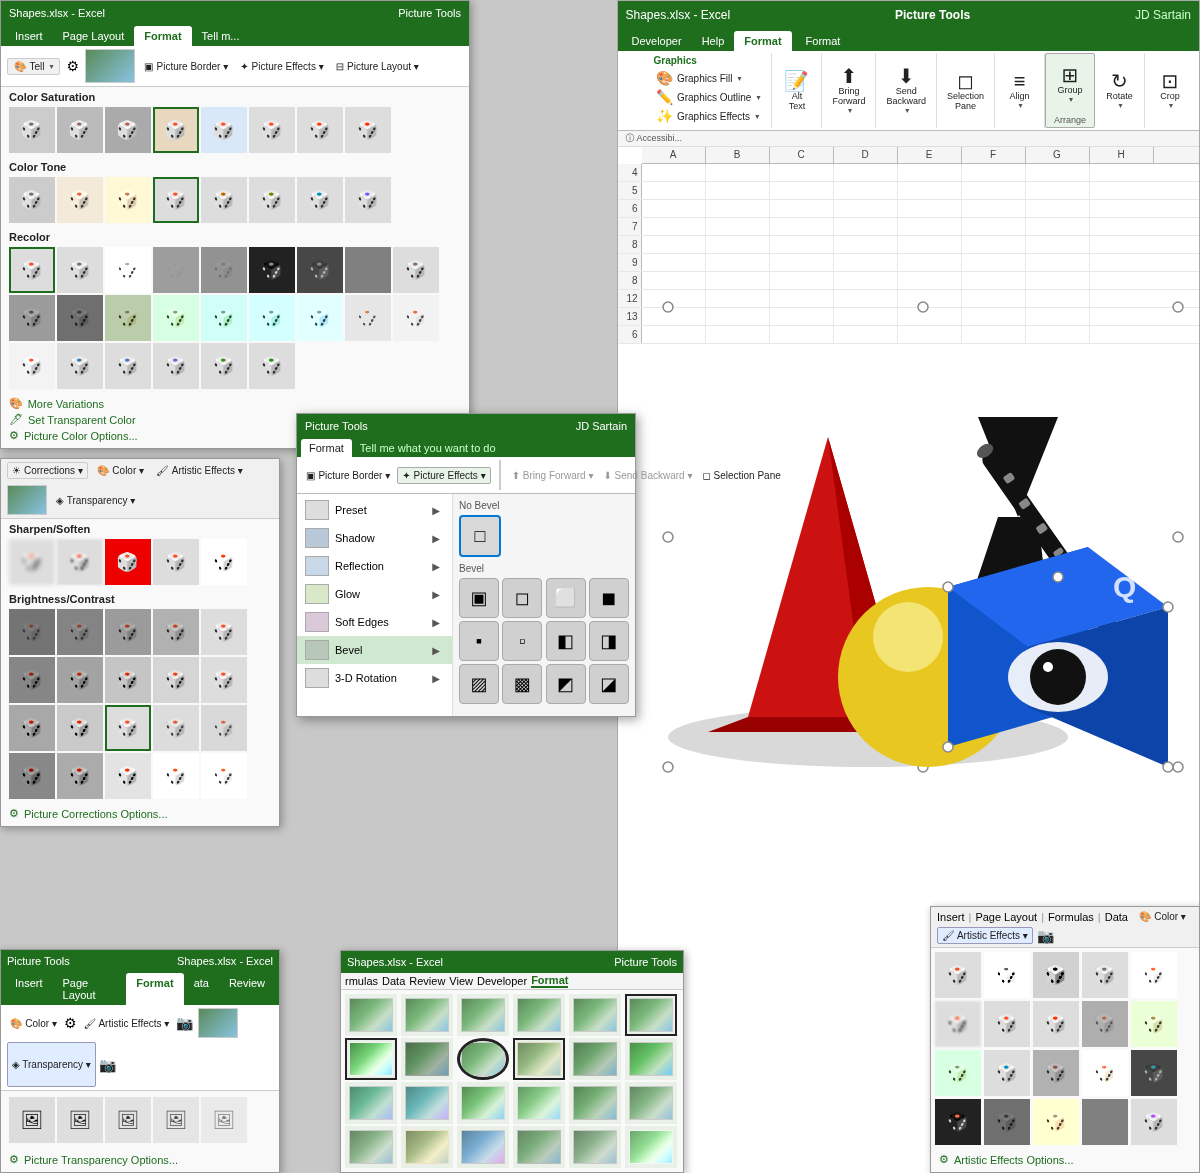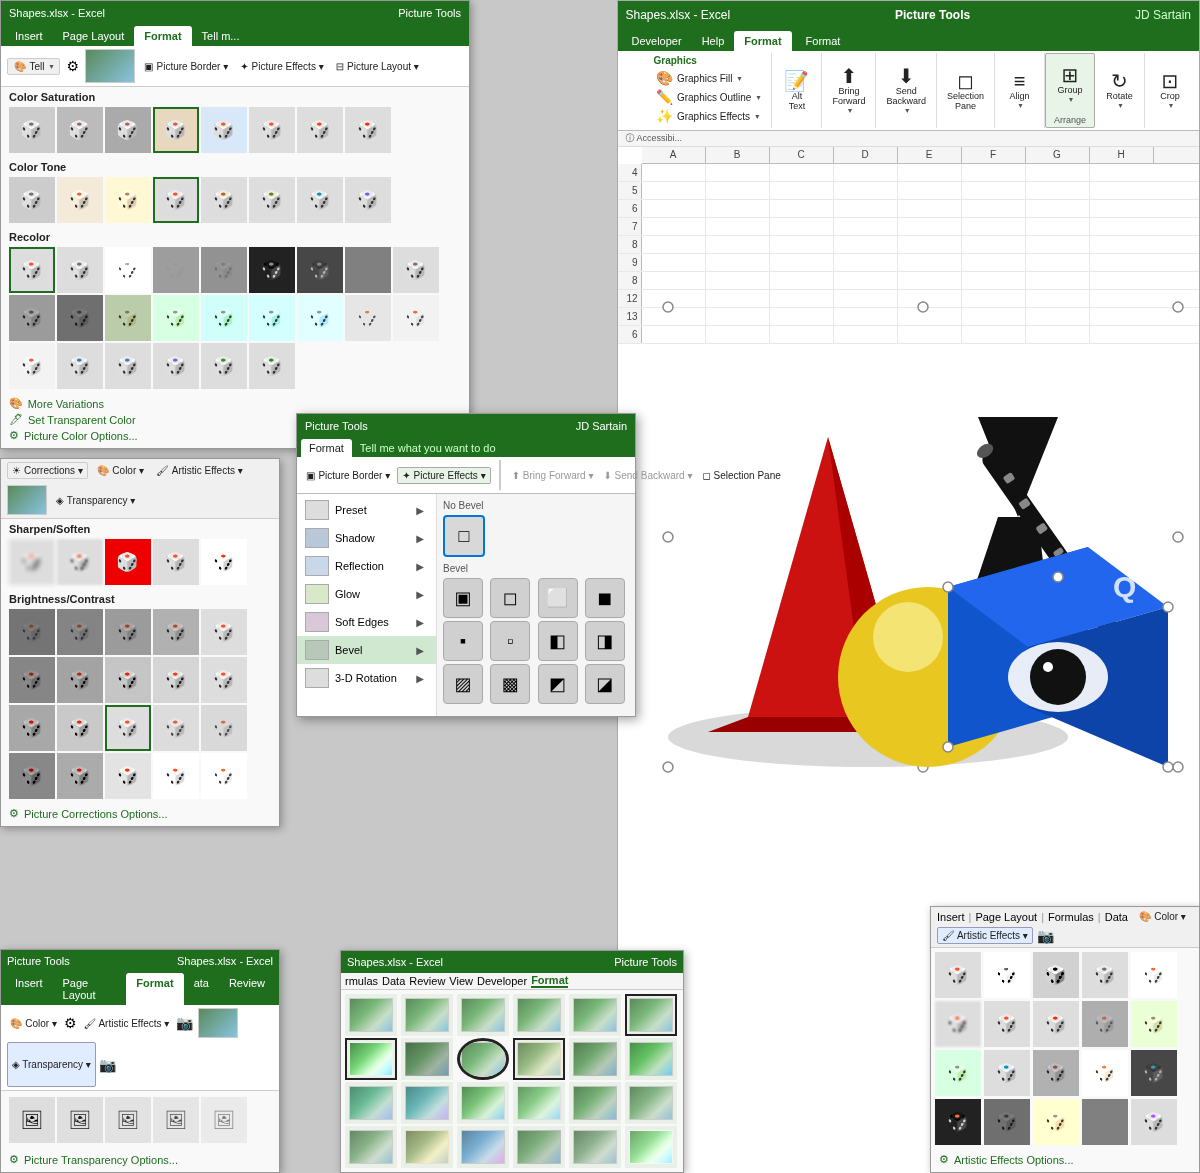--- a/index.html
+++ b/index.html
@@ -884,21 +884,21 @@
       <span>✦</span> Picture Effects ▾
     </div>
     <div style="width:36px; height:30px; background:linear-gradient(135deg,#5a8a5a,#89c4e1); border:1px solid #ccc; margin:0 4px;"></div>
     <div class="ribbon-small-btn" style="color:#999;">⬆ Bring Forward ▾</div>
     <div class="ribbon-small-btn" style="color:#999;">⬇ Send Backward ▾</div>
     <div class="ribbon-small-btn">◻ Selection Pane</div>
   </div>
 
   <div style="display:flex;">
 
-    <div class="effects-menu" style="width:140px; border-right:1px solid #ddd;">
+    <div class="effects-menu" style="width:156px; border-right:1px solid #ddd;">
       <div class="effects-menu-item">
         <div style="display:flex; align-items:center;">
           <div class="item-icon"></div>
           <span>Preset</span>
         </div>
         <span class="effects-arrow">▶</span>
       </div>
       <div class="effects-menu-item">
         <div style="display:flex; align-items:center;">
           <div class="item-icon" style="background:#b8c8d8;"></div>

